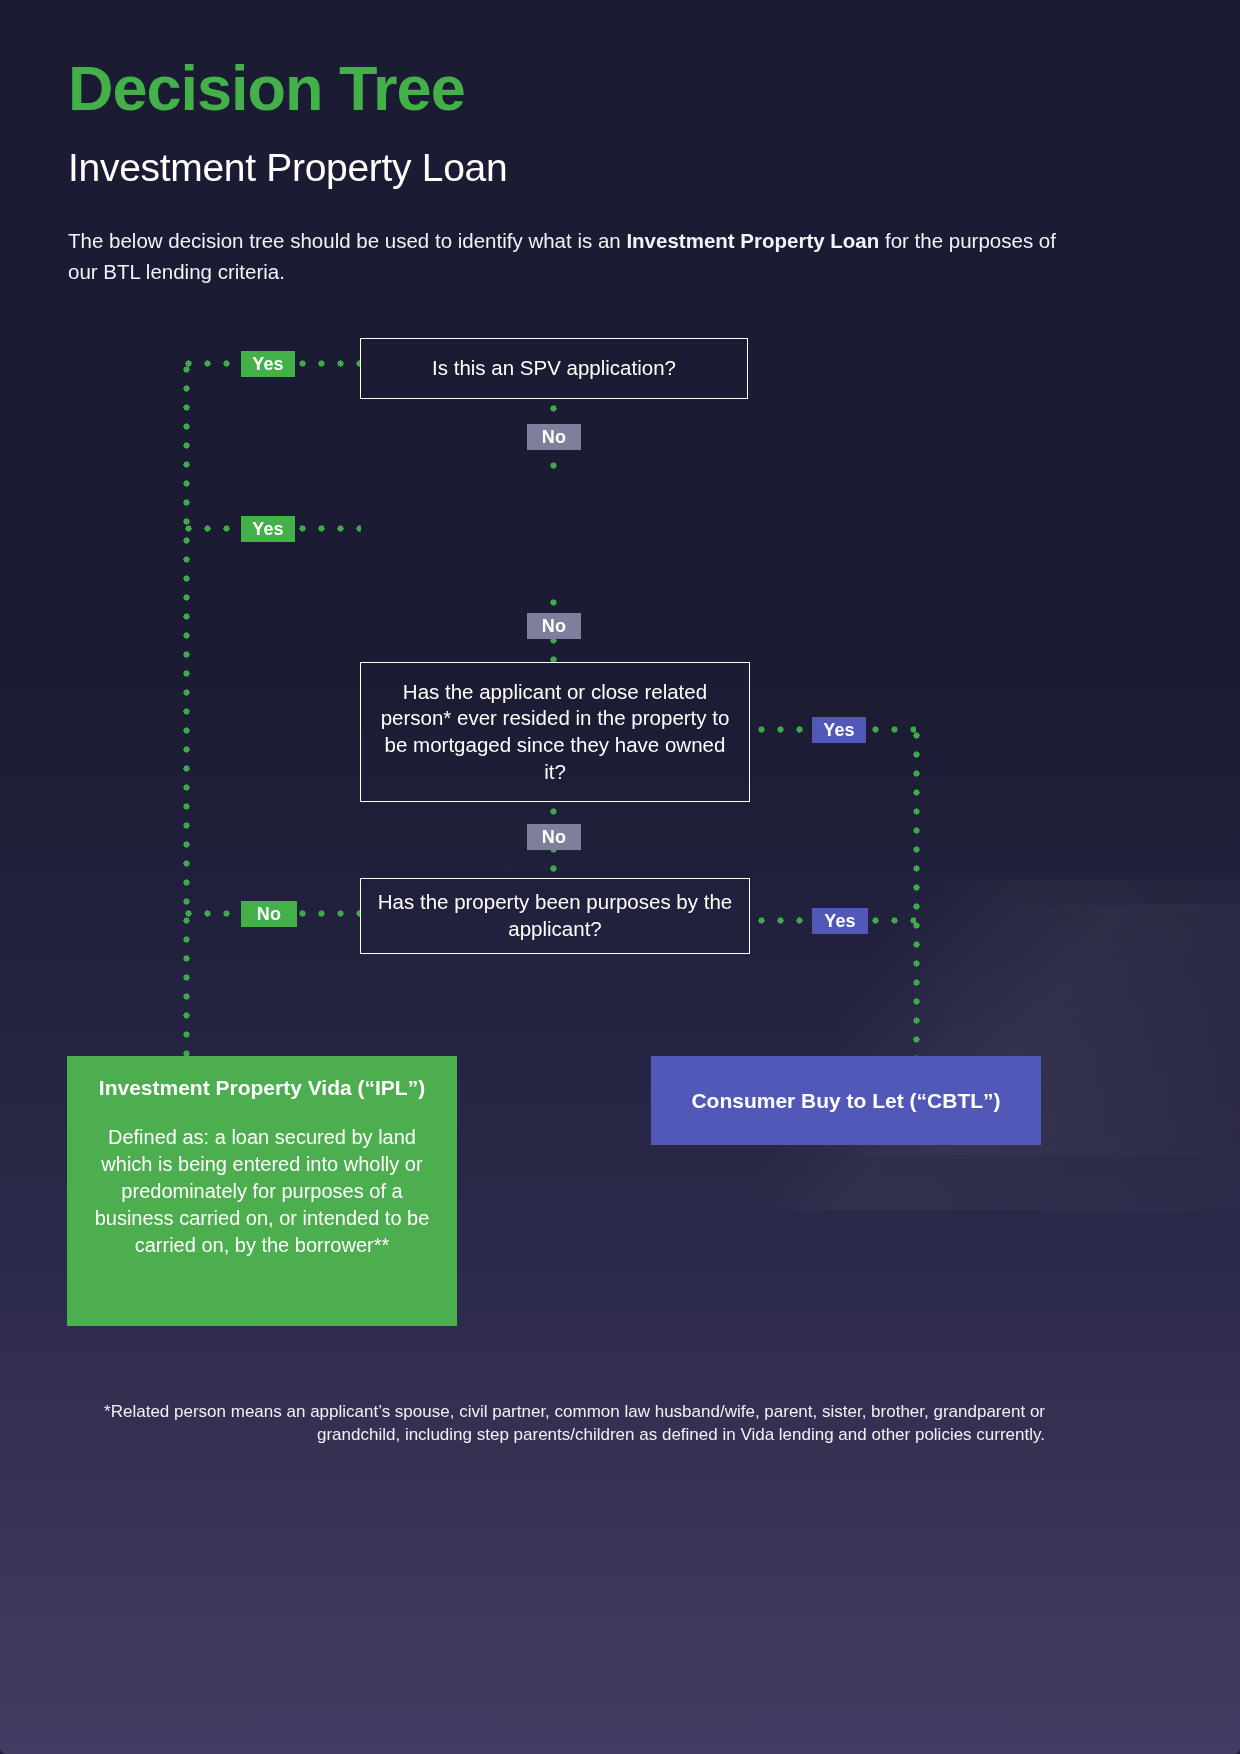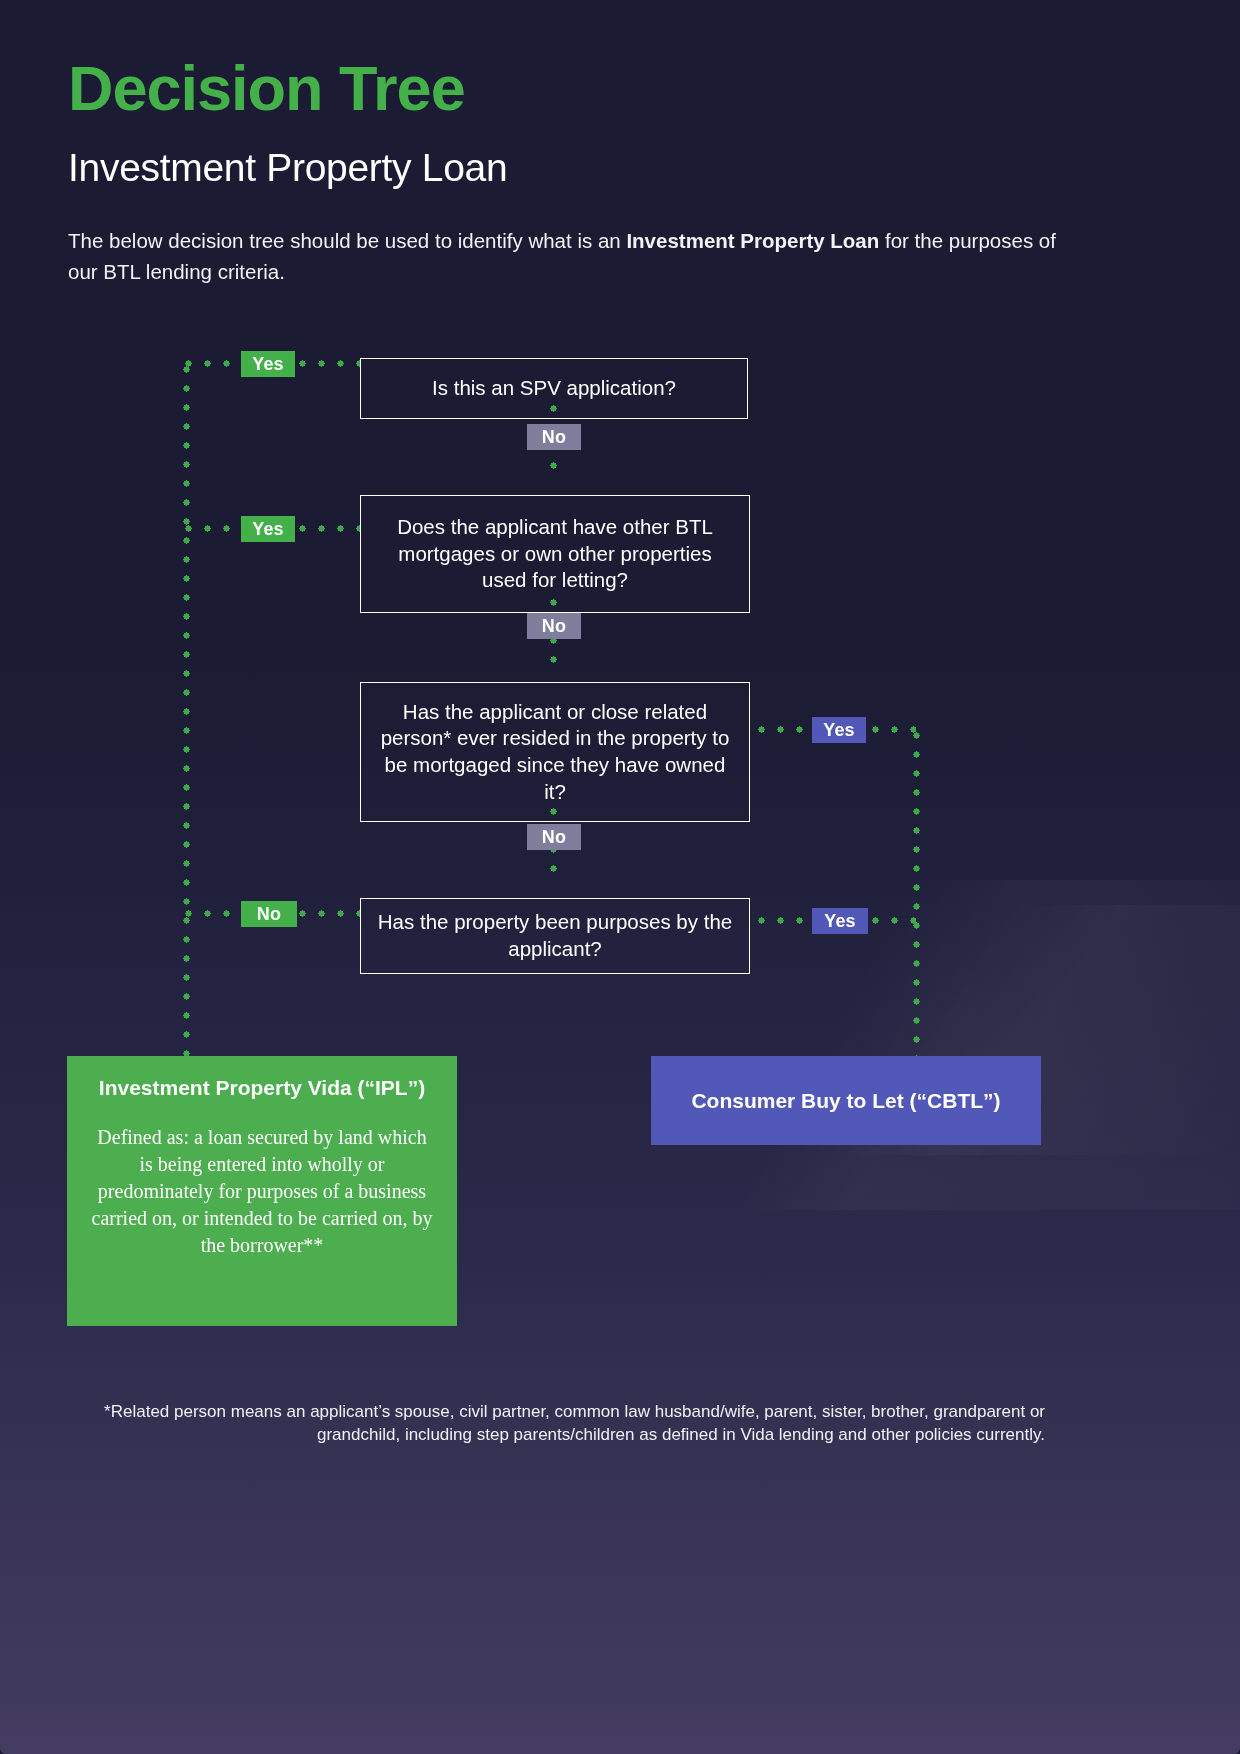--- a/index.html
+++ b/index.html
@@ -86,21 +86,20 @@
     border: 1.6px solid #ffffff;
     color: #ffffff;
     font-size: 20.5px;
     line-height: 1.3;
     text-align: center;
     display: flex;
     align-items: center;
     justify-content: center;
     padding: 6px 14px;
     background: transparent;
-    margin-top: 20px;
   }
   #q1 { left: 360px; top: 338px;  width: 388px; height: 61px; }
   #q2 { left: 360px; top: 475px;  width: 390px; height: 118px; }
   #q3 { left: 360px; top: 662px;  width: 390px; height: 140px; }
   #q4 { left: 360px; top: 878px;  width: 390px; height: 76px; }
 
   
   .badge {
     position: absolute;
     box-sizing: border-box;
@@ -172,21 +171,20 @@
   }
   .outcome-title {
     font-size: 21px;
     font-weight: bold;
     line-height: 1.32;
   }
   .outcome-body {
     font-size: 20px;
     line-height: 1.35;
     margin-top: 22px;
-    font-family: Liberation Serif, serif;
   }
 
   
   .footnote {
     position: absolute;
     left: 67px;
     top: 1400px;
     width: 978px;
     font-size: 17px;
     line-height: 1.38;
@@ -222,21 +220,20 @@
 
   <div class="dot-v" style="left:550px; top:802px; height:77px;"></div>
 
   <div class="dot-h" style="left:179px; top:910px; width:182px;"></div>
 
   <div class="dot-h" style="left:752px; top:917px; width:164px;"></div>
 
   <div class="dot-v" style="left:913px; top:726px; height:332px;"></div>
 
   <div class="qbox" id="q1">Is this an SPV application?</div>
-  <div class="qbox" id="q2">Does the applicant have other BTL mortgages or own other properties used for letting?</div>
   <div class="qbox" id="q3">Has the applicant or close related person* ever resided in the property to be mortgaged since they have owned it?</div>
   <div class="qbox" id="q4">Has the property been purposes by the applicant?</div>
 
   <div class="badge green" id="b-yes1">Yes</div>
   <div class="badge grey" id="b-no1">No</div>
   <div class="badge green" id="b-yes2">Yes</div>
   <div class="badge grey" id="b-no2">No</div>
   <div class="badge blue" id="b-yes3">Yes</div>
   <div class="badge grey" id="b-no3">No</div>
   <div class="badge green" id="b-no4">No</div>

